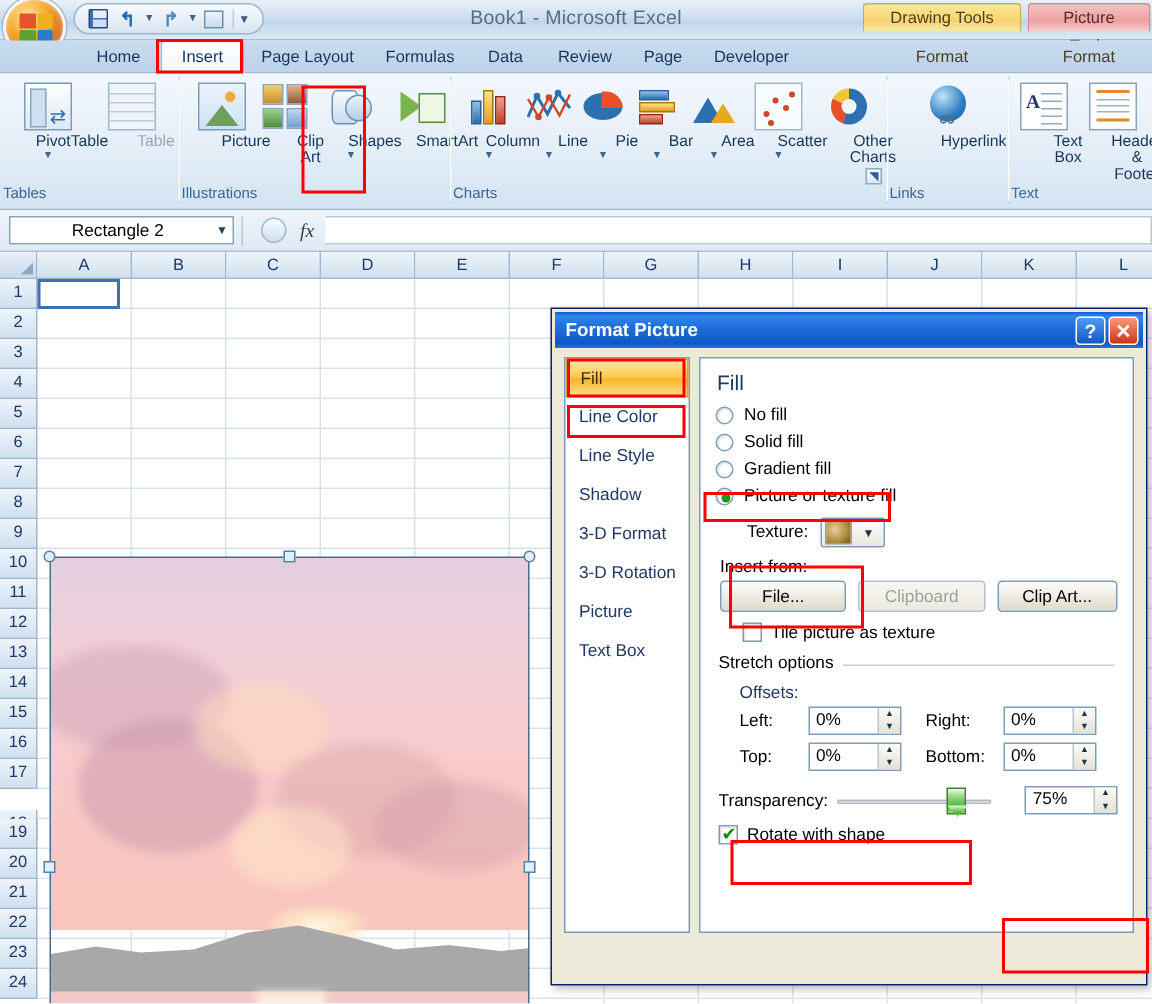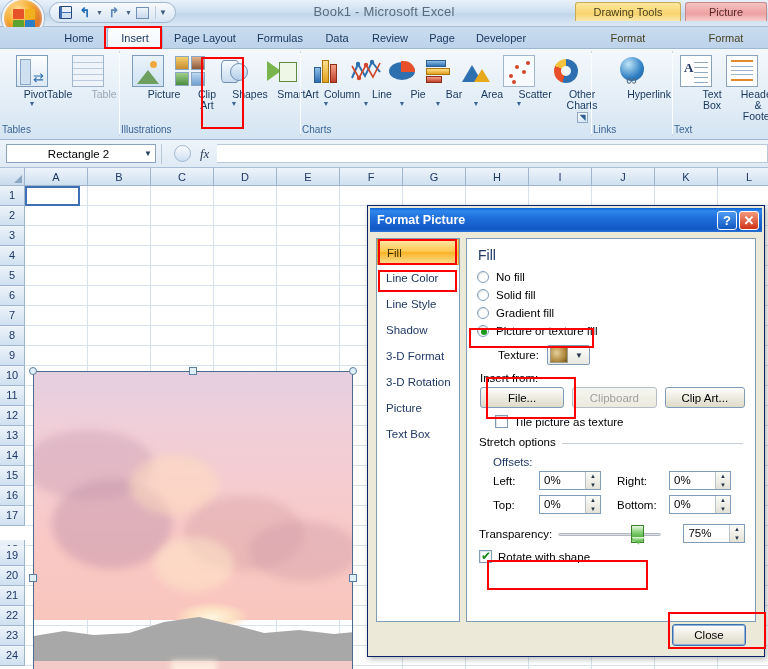--- a/index.html
+++ b/index.html
@@ -804,23 +804,20 @@
             </span>
         </span>
       </div>
 
       <div class="check-row" style="margin-left:2px">
         <span class="chk on"></span>
         <span class="lbl-txt">Rotate with shape</span>
       </div>
     </div>
 
-    <div class="close-area">
-      <div class="close-btn">Close</div>
-    </div>
   </div>
 </div>
 
 <div class="redbox" style="left:104px;top:26px;width:58px;height:23px"></div>
 <div class="redbox" style="left:201px;top:57px;width:43px;height:72px"></div>
 <div class="redbox" style="left:378px;top:239px;width:79px;height:26px"></div>
 <div class="redbox" style="left:378px;top:270px;width:79px;height:22px"></div>
 <div class="redbox" style="left:469px;top:328px;width:125px;height:20px"></div>
 <div class="redbox" style="left:486px;top:377px;width:90px;height:42px"></div>
 <div class="redbox" style="left:487px;top:560px;width:161px;height:30px"></div>

